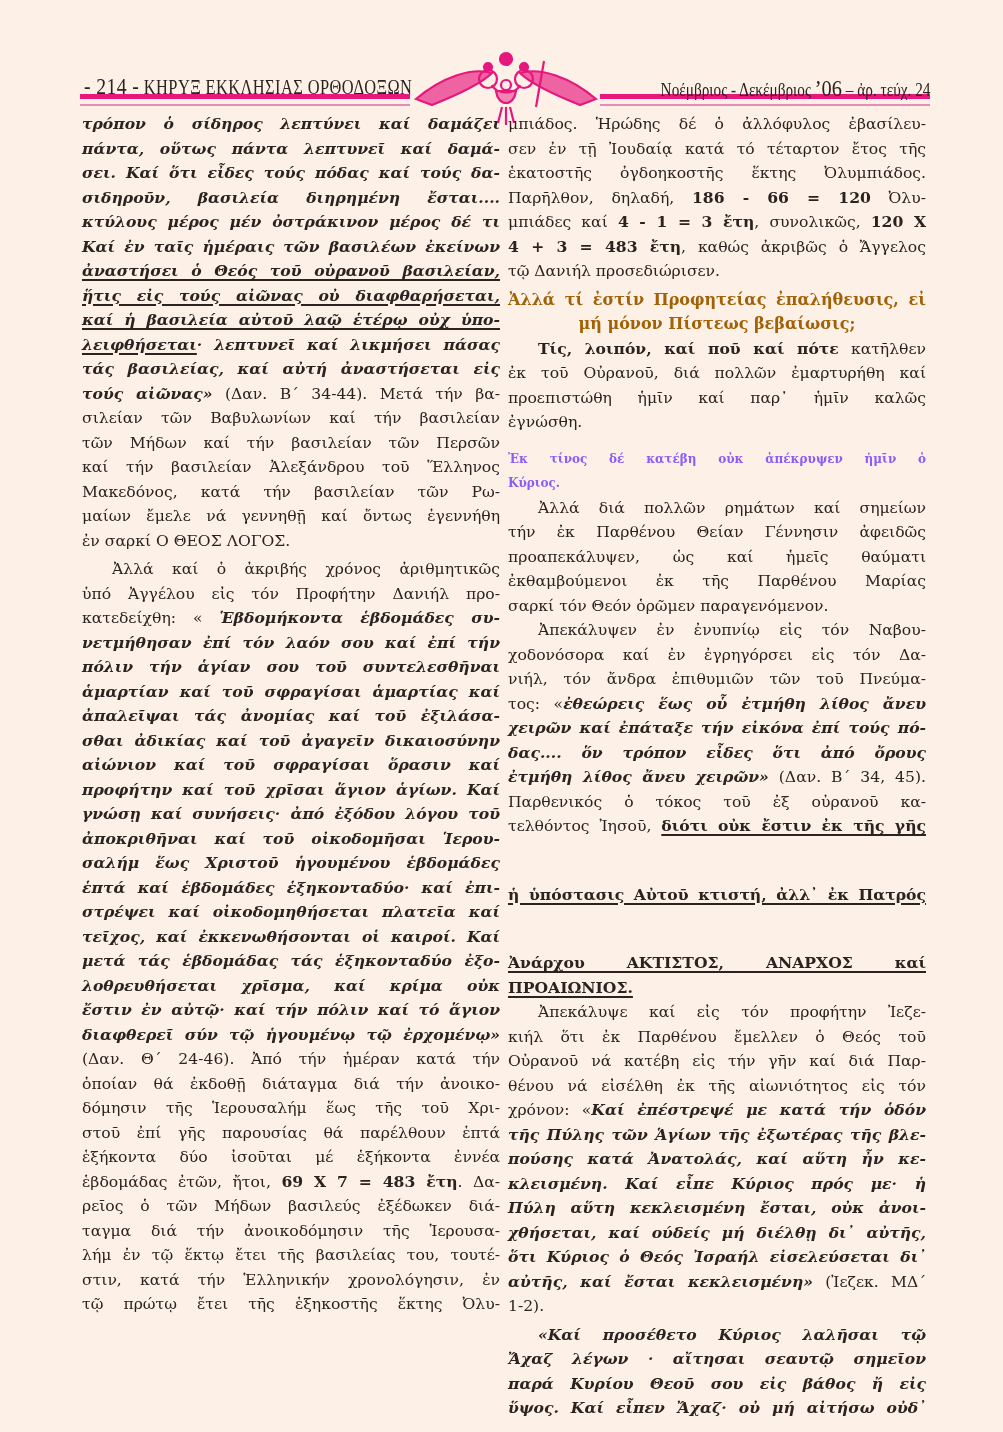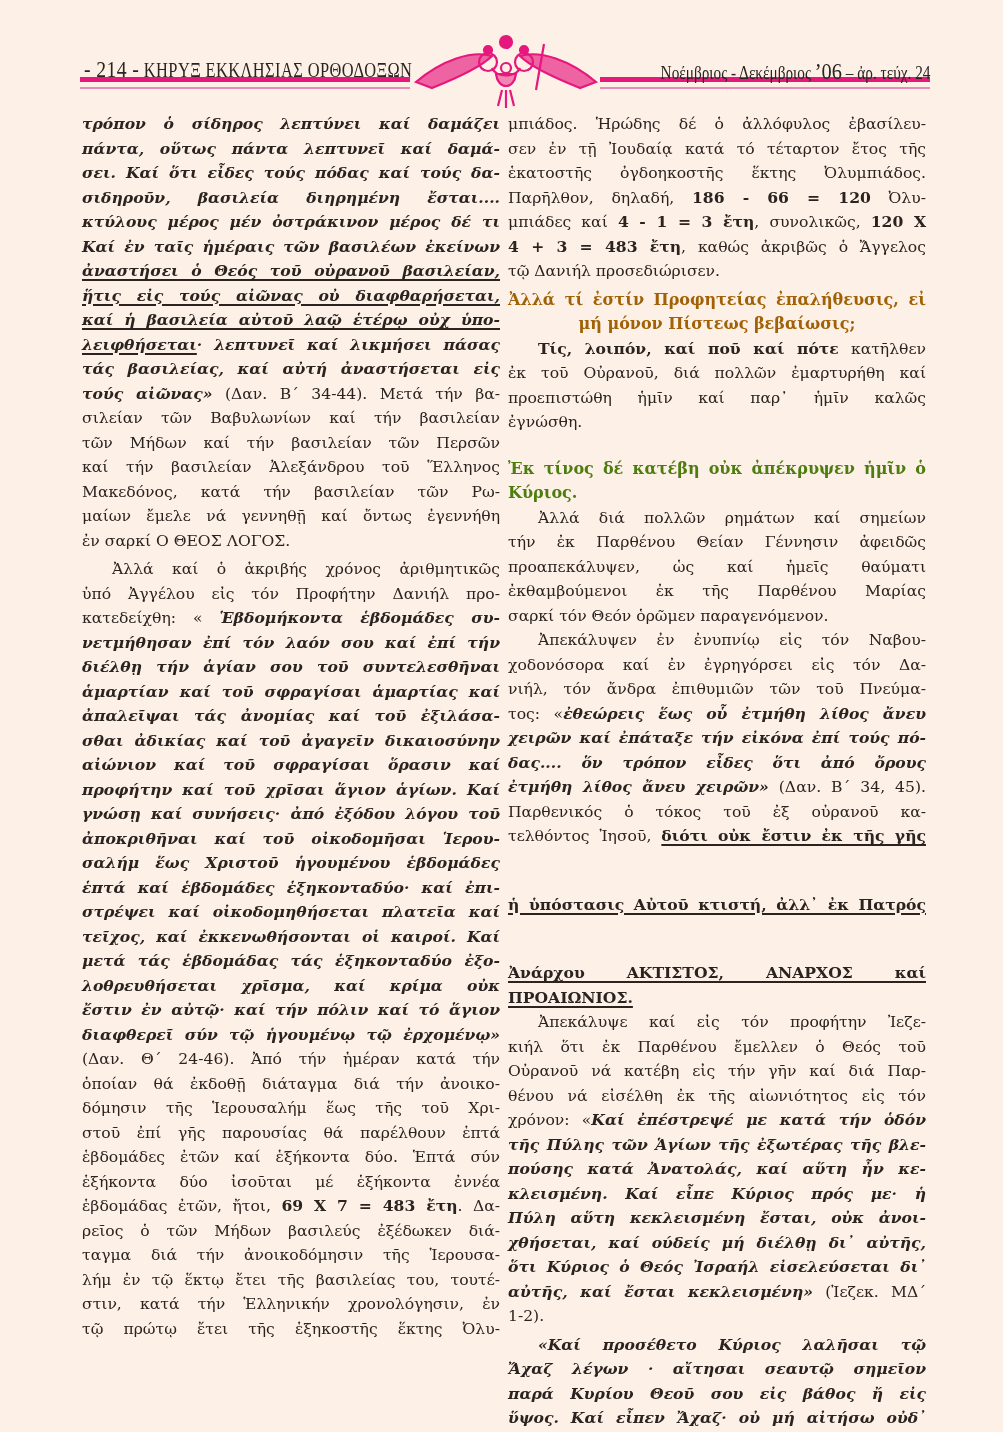--- a/index.html
+++ b/index.html
@@ -5,21 +5,21 @@
   html, body { margin: 0; padding: 0; }
   body {
     width: 1003px; height: 1432px;
     background: #fdf0e6;
     font-family: "DejaVu Serif", "Liberation Serif", serif;
     color: #2a2320;
     position: relative;
     overflow: hidden;
   }
   .header {
-    position: absolute; left: 80px; top: 30px; width: 850px; height: 80px; text-align: center;
+    position: absolute; left: 80px; top: 47px; width: 850px; height: 80px; text-align: center;
   }
   .hdr-left {
     position: absolute; left: 4px; top: 26px;
     font-family: "Liberation Serif", "DejaVu Serif", serif;
     font-size: 20px; color: #2a2320; letter-spacing: 0.5px;
     transform: scaleX(0.82); transform-origin: left center;
     white-space: nowrap;
   }
   .hdr-left .pg { font-size: 24px; }
   .hdr-right {
@@ -43,21 +43,21 @@
   .col.right { left: 508px; }
   .line { display: block; white-space: nowrap; text-align-last: justify; height: 24.5px; overflow: visible; }
   .line.last { text-align-last: left; }
   .bi { font-weight: bold; font-style: italic; }
   .b { font-weight: bold; margin-top: 44px; }
   .u { text-decoration: underline; text-decoration-thickness: 1.5px; text-underline-offset: 3px; }
   .indent { padding-left: 30px; }
   .heading-red { color: #a16207; font-weight: bold; font-size: 16px; text-align: center; }
   .heading-red .line { text-align-last: center; }
   .heading-red .line:first-child { text-align-last: justify; }
-  .heading-blue { color: #4d7c0f; font-weight: bold; font-size: 16px; margin-top: 22px; }
+  .heading-blue { color: #8b5cf6; font-weight: bold; font-size: 12px; margin-top: 12px; }
   .gap { height: 4px; }
 </style>
 </head>
 <body>
 
 <div class="header">
   <div class="hdr-left">
     <span class="pg">- 214 -</span>
     <span style="font-variant: small-caps;">ΚΗΡΥΞ ΕΚΚΛΗΣΙΑΣ ΟΡΘΟΔΟΞΩΝ</span>
   </div>
@@ -107,41 +107,40 @@
   <span class="line">τῶν Μήδων καί τήν βασιλείαν τῶν Περσῶν</span>
   <span class="line">καί τήν βασιλείαν Ἀλεξάνδρου τοῦ Ἕλληνος</span>
   <span class="line">Μακεδόνος, κατά τήν βασιλείαν τῶν Ρω-</span>
   <span class="line">μαίων ἔμελε νά γεννηθῇ καί ὄντως ἐγεννήθη</span>
   <span class="line last">ἐν σαρκί Ο ΘΕΟΣ ΛΟΓΟΣ.</span>
   <div class="gap"></div>
   <span class="line indent">Ἀλλά καί ὁ ἀκριβής χρόνος ἀριθμητικῶς</span>
   <span class="line">ὑπό Ἀγγέλου εἰς τόν Προφήτην Δανιήλ προ-</span>
   <span class="line"><span>κατεδείχθη: « </span><span class="bi">Ἑβδομήκοντα ἑβδομάδες συ-</span></span>
   <span class="line bi">νετμήθησαν ἐπί τόν λαόν σου καί ἐπί τήν</span>
-  <span class="line bi">διέλθῃ τήν ἁγίαν σου τοῦ συντελεσθῆναι</span>
+  <span class="line bi">πόλιν τήν ἁγίαν σου τοῦ συντελεσθῆναι</span>
   <span class="line bi">ἁμαρτίαν καί τοῦ σφραγίσαι ἁμαρτίας καί</span>
   <span class="line bi">ἀπαλεῖψαι τάς ἀνομίας καί τοῦ ἐξιλάσα-</span>
   <span class="line bi">σθαι ἀδικίας καί τοῦ ἀγαγεῖν δικαιοσύνην</span>
   <span class="line bi">αἰώνιον καί τοῦ σφραγίσαι ὅρασιν καί</span>
   <span class="line bi">προφήτην καί τοῦ χρῖσαι ἅγιον ἁγίων. Καί</span>
   <span class="line bi">γνώσῃ καί συνήσεις· ἀπό ἐξόδου λόγου τοῦ</span>
   <span class="line bi">ἀποκριθῆναι καί τοῦ οἰκοδομῆσαι Ἱερου-</span>
   <span class="line bi">σαλήμ ἕως Χριστοῦ ἡγουμένου ἑβδομάδες</span>
   <span class="line bi">ἑπτά καί ἑβδομάδες ἑξηκονταδύο· καί ἐπι-</span>
   <span class="line bi">στρέψει καί οἰκοδομηθήσεται πλατεῖα καί</span>
   <span class="line bi">τεῖχος, καί ἐκκενωθήσονται οἱ καιροί. Καί</span>
   <span class="line bi">μετά τάς ἑβδομάδας τάς ἑξηκονταδύο ἐξο-</span>
   <span class="line bi">λοθρευθήσεται χρῖσμα, καί κρίμα οὐκ</span>
   <span class="line bi">ἔστιν ἐν αὐτῷ· καί τήν πόλιν καί τό ἅγιον</span>
   <span class="line bi">διαφθερεῖ σύν τῷ ἡγουμένῳ τῷ ἐρχομένῳ»</span>
   <span class="line">(Δαν. Θ΄ 24-46). Ἀπό τήν ἡμέραν κατά τήν</span>
   <span class="line">ὁποίαν θά ἐκδοθῇ διάταγμα διά τήν ἀνοικο-</span>
   <span class="line">δόμησιν τῆς Ἱερουσαλήμ ἕως τῆς τοῦ Χρι-</span>
   <span class="line">στοῦ ἐπί γῆς παρουσίας θά παρέλθουν ἑπτά</span>
-  <span class="line">ἑβδομάδες ἐτῶν καί ἑξήκοντα δύο. Ἑπτά σύν</span>
   <span class="line">ἑξήκοντα δύο ἰσοῦται μέ ἑξήκοντα ἐννέα</span>
   <span class="line"><span>ἑβδομάδας ἐτῶν, ἤτοι, </span><span class="b">69 Χ 7 = 483 ἔτη</span><span>. Δα-</span></span>
   <span class="line">ρεῖος ὁ τῶν Μήδων βασιλεύς ἐξέδωκεν διά-</span>
   <span class="line">ταγμα διά τήν ἀνοικοδόμησιν τῆς Ἱερουσα-</span>
   <span class="line">λήμ ἐν τῷ ἕκτῳ ἔτει τῆς βασιλείας του, τουτέ-</span>
   <span class="line">στιν, κατά τήν Ἑλληνικήν χρονολόγησιν, ἐν</span>
   <span class="line">τῷ πρώτῳ ἔτει τῆς ἑξηκοστῆς ἕκτης Ὀλυ-</span>
 </div>
 
 <div class="col right">

